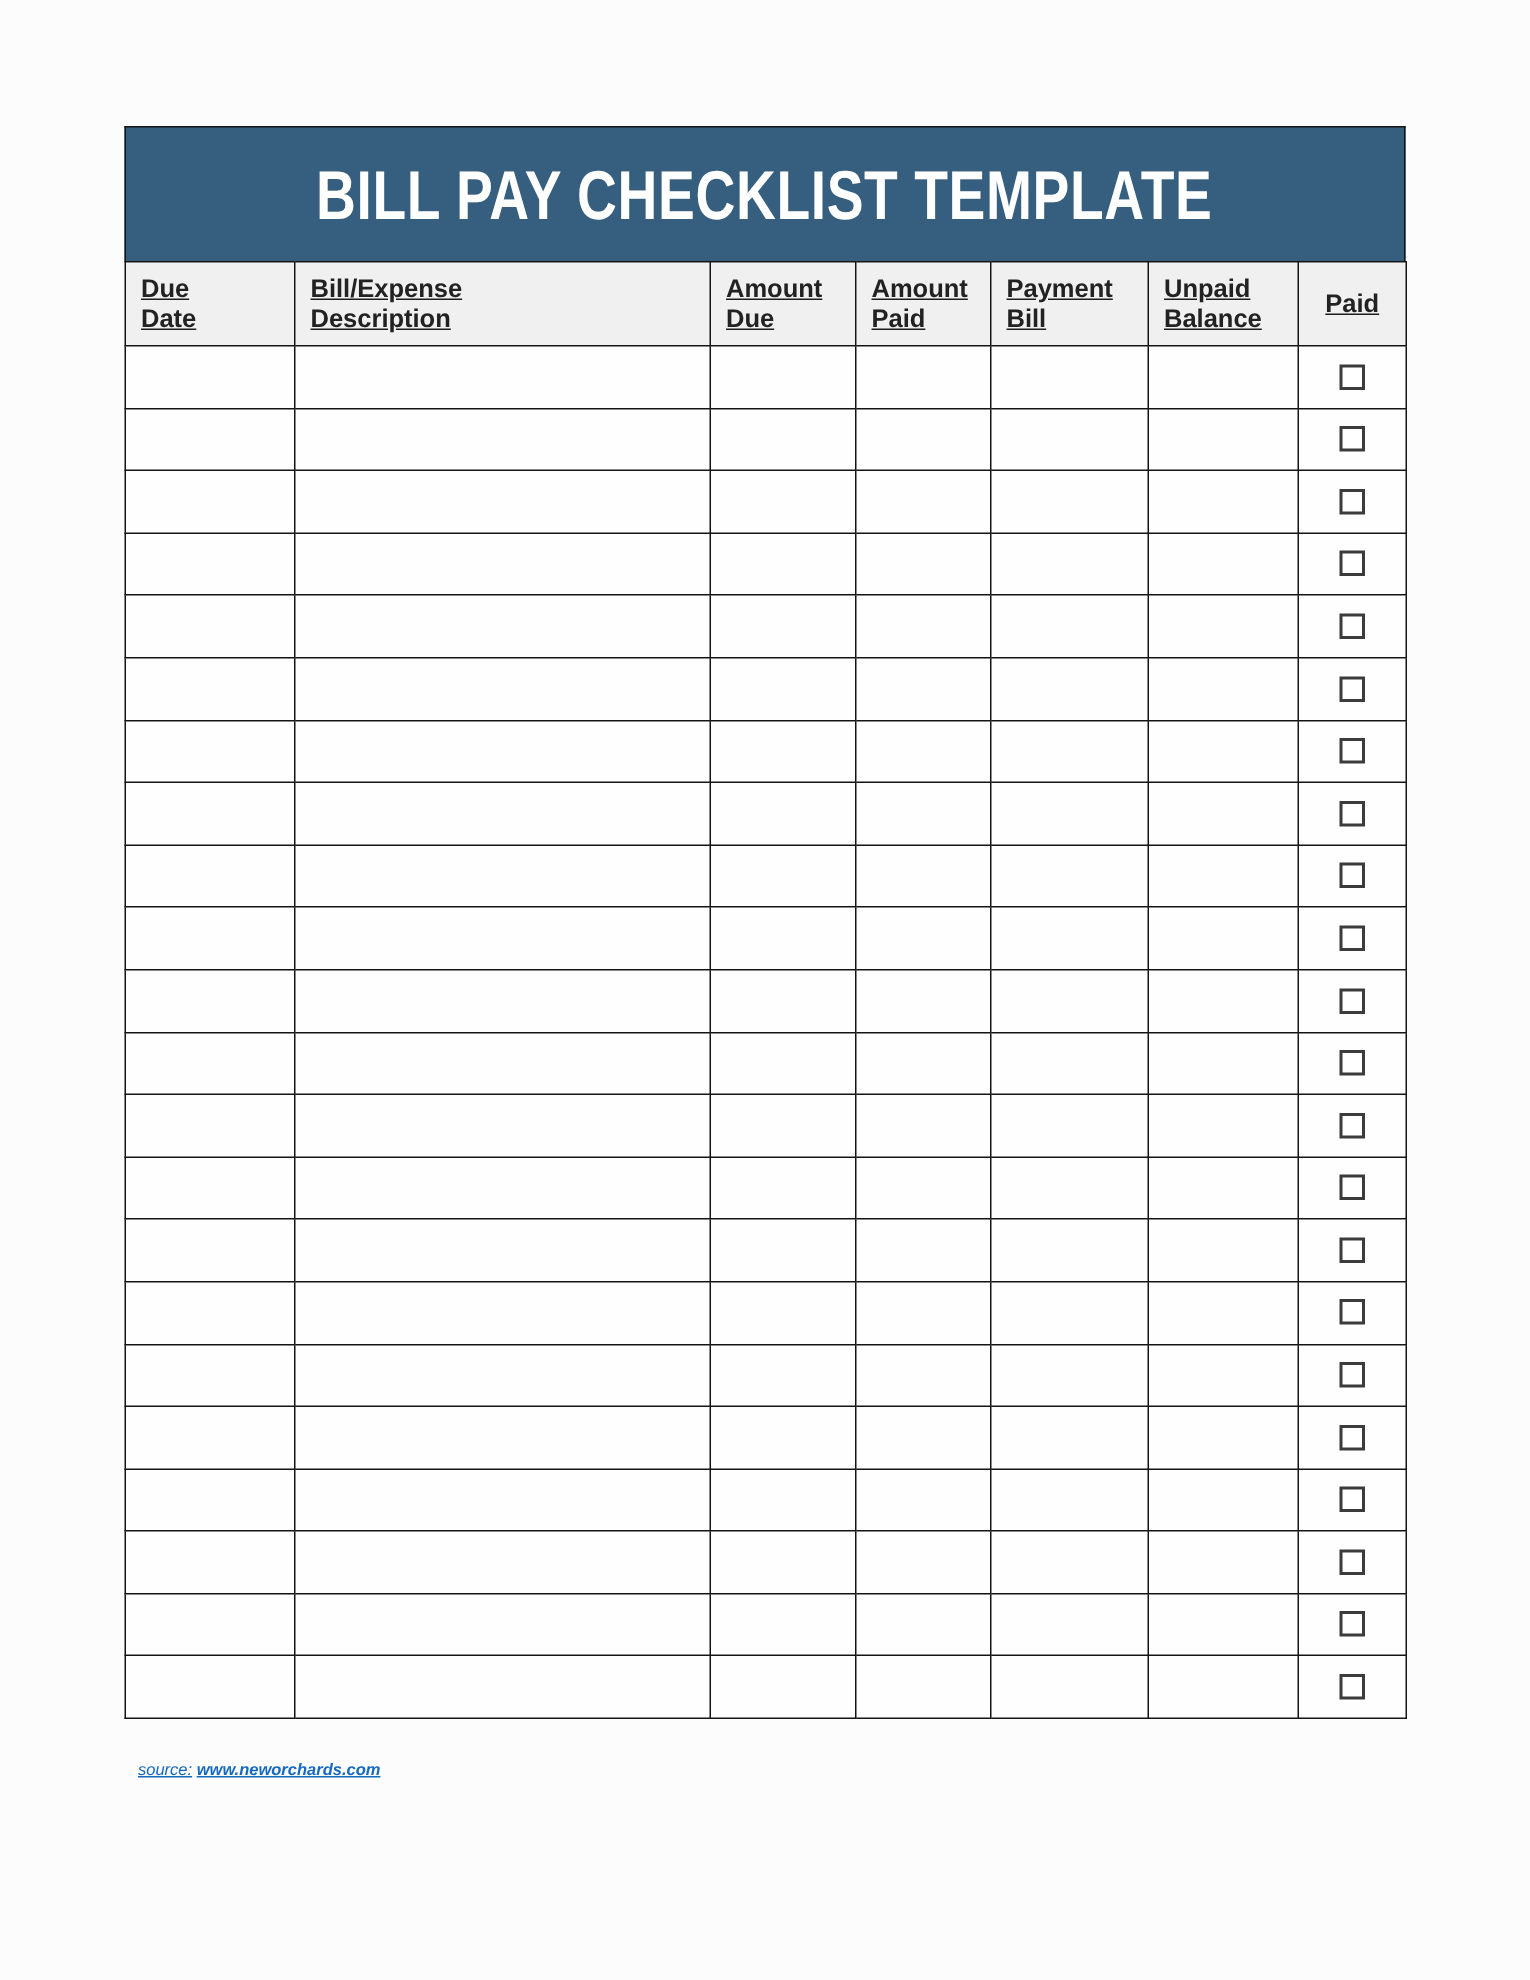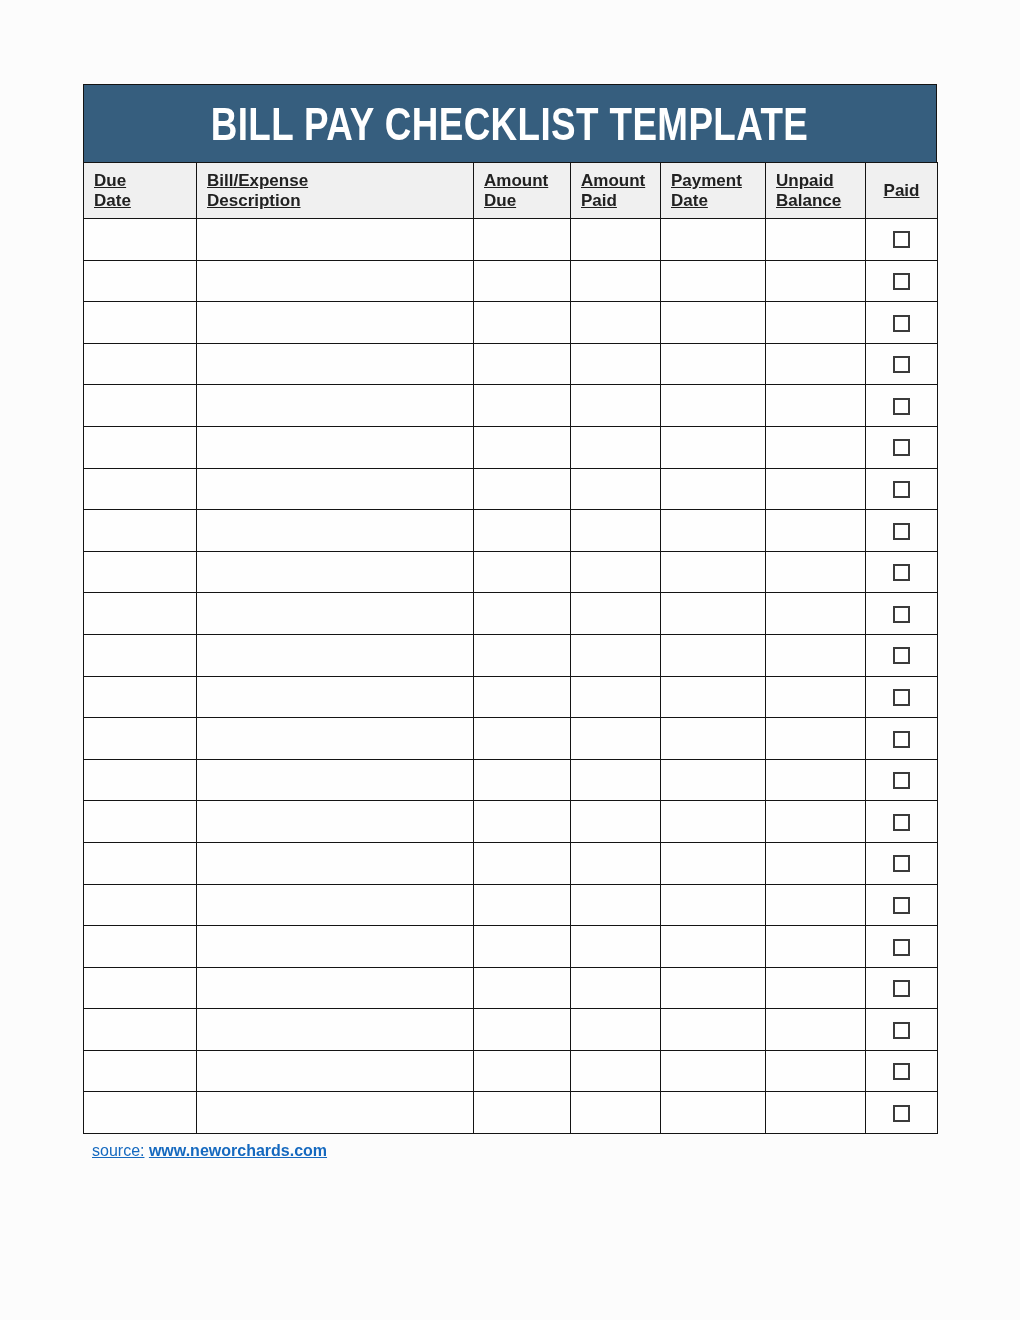--- a/index.html
+++ b/index.html
@@ -19,21 +19,21 @@
     background:var(--page-bg);
     font-family:"Liberation Sans", sans-serif;
     color:var(--text);
   }
   .doc{
     position:absolute;
     left:83px; top:84px;
     width:854px;
   }
   .titlebar{
-    height:78px;
+    height:90px;
     background:var(--title-bar-bg);
     border:1.5px solid var(--border);
     border-bottom:none;
     display:flex;
     align-items:center;
     justify-content:center;
     overflow:hidden;
   }
   .titlebar h1{
     margin:0;
@@ -88,22 +88,23 @@
   .col-unpaid-balance{width:100px;}
   .col-paid{width:72px;}
   .checkbox{
     display:inline-block;
     width:17px;height:17px;
     border:2px solid var(--checkbox-border);
     background:#FFF;
     vertical-align:middle;
   }
   .source{
-    margin:8px 0 0 9px;
-    font-size:16px;
+    margin:28px 0 0 9px;
+    font-size:11px;
+    font-style:italic;
   }
   .source .src-prefix{
     color:var(--link);
     text-decoration:underline;
   }
   .source a{
     color:var(--link);
     font-weight:700;
     text-decoration:underline;
     cursor:pointer;
@@ -131,21 +132,21 @@
       <tr id="header-row">
           <th class="col-due-date">Due
 Date</th>
           <th class="col-bill-expense-description">Bill/Expense
 Description</th>
           <th class="col-amount-due">Amount
 Due</th>
           <th class="col-amount-paid">Amount
 Paid</th>
           <th class="col-payment-date">Payment
-Date</th>
+Bill</th>
           <th class="col-unpaid-balance">Unpaid
 Balance</th>
           <th class="col-paid">Paid</th>
         </tr>
     </thead>
     <tbody id="table-body">
         <tr>
           <td class="col-due-date"></td>
           <td class="col-bill-expense-description"></td>
           <td class="col-amount-due"></td>

